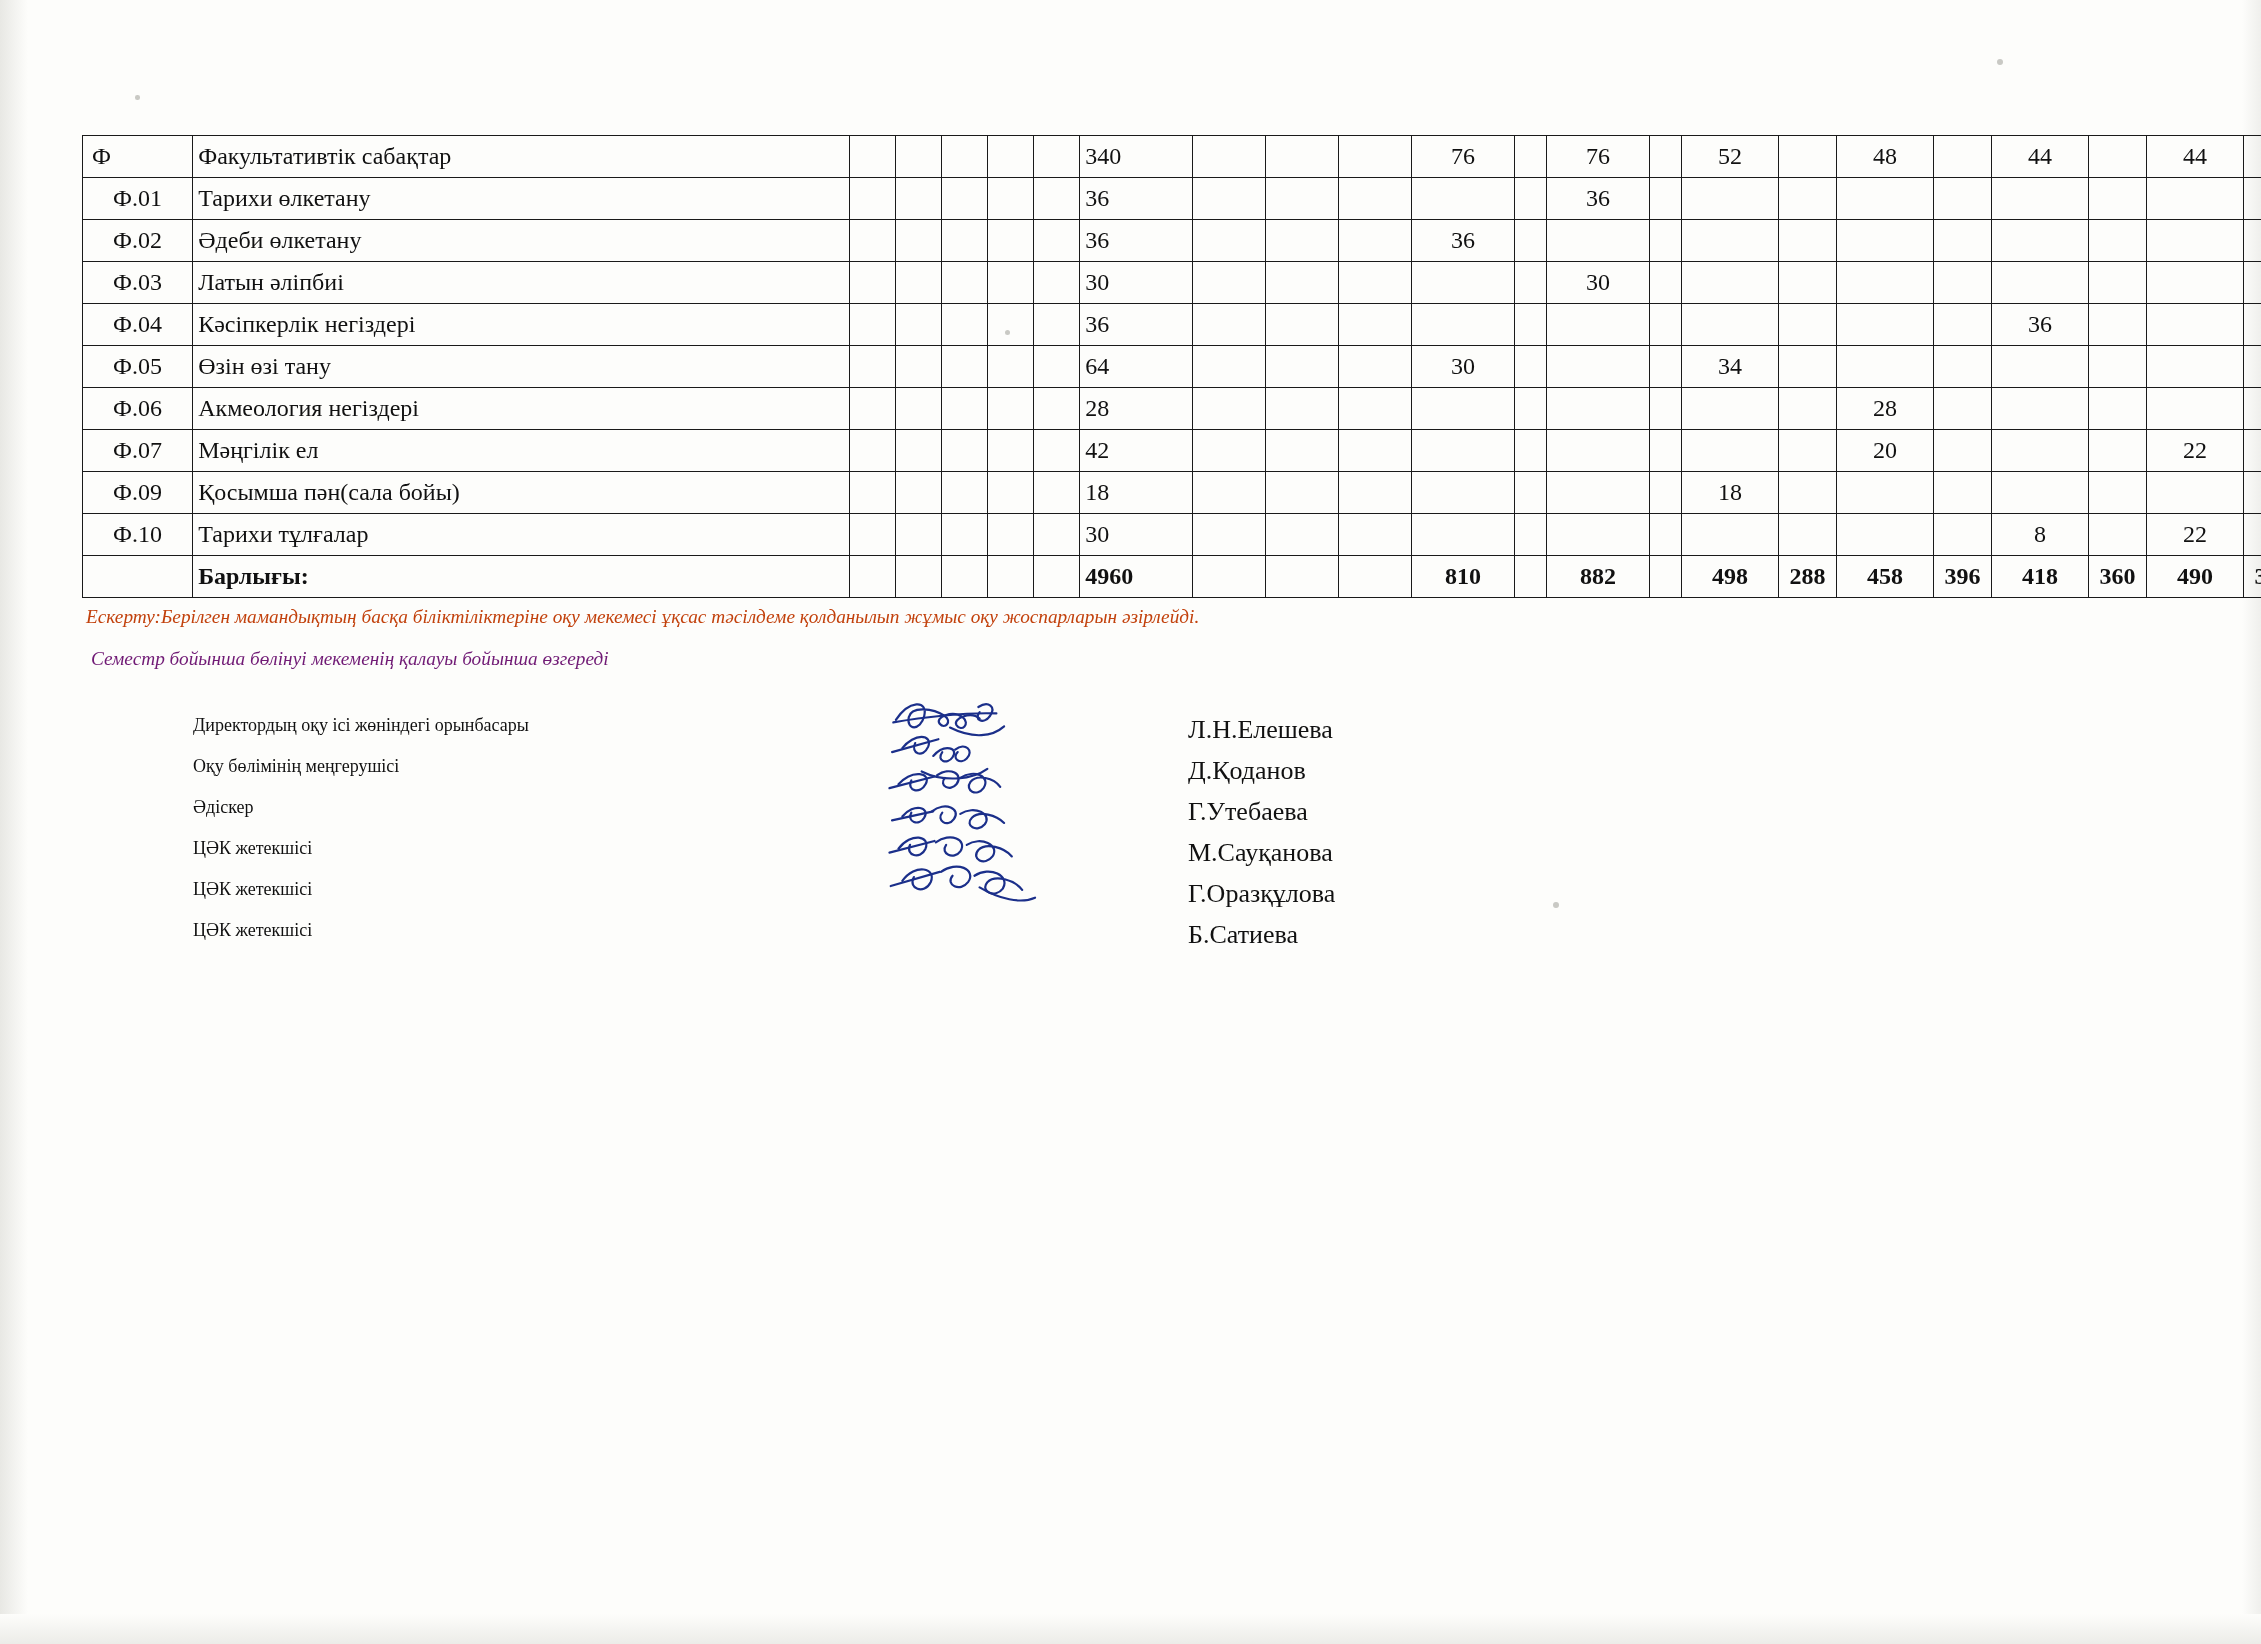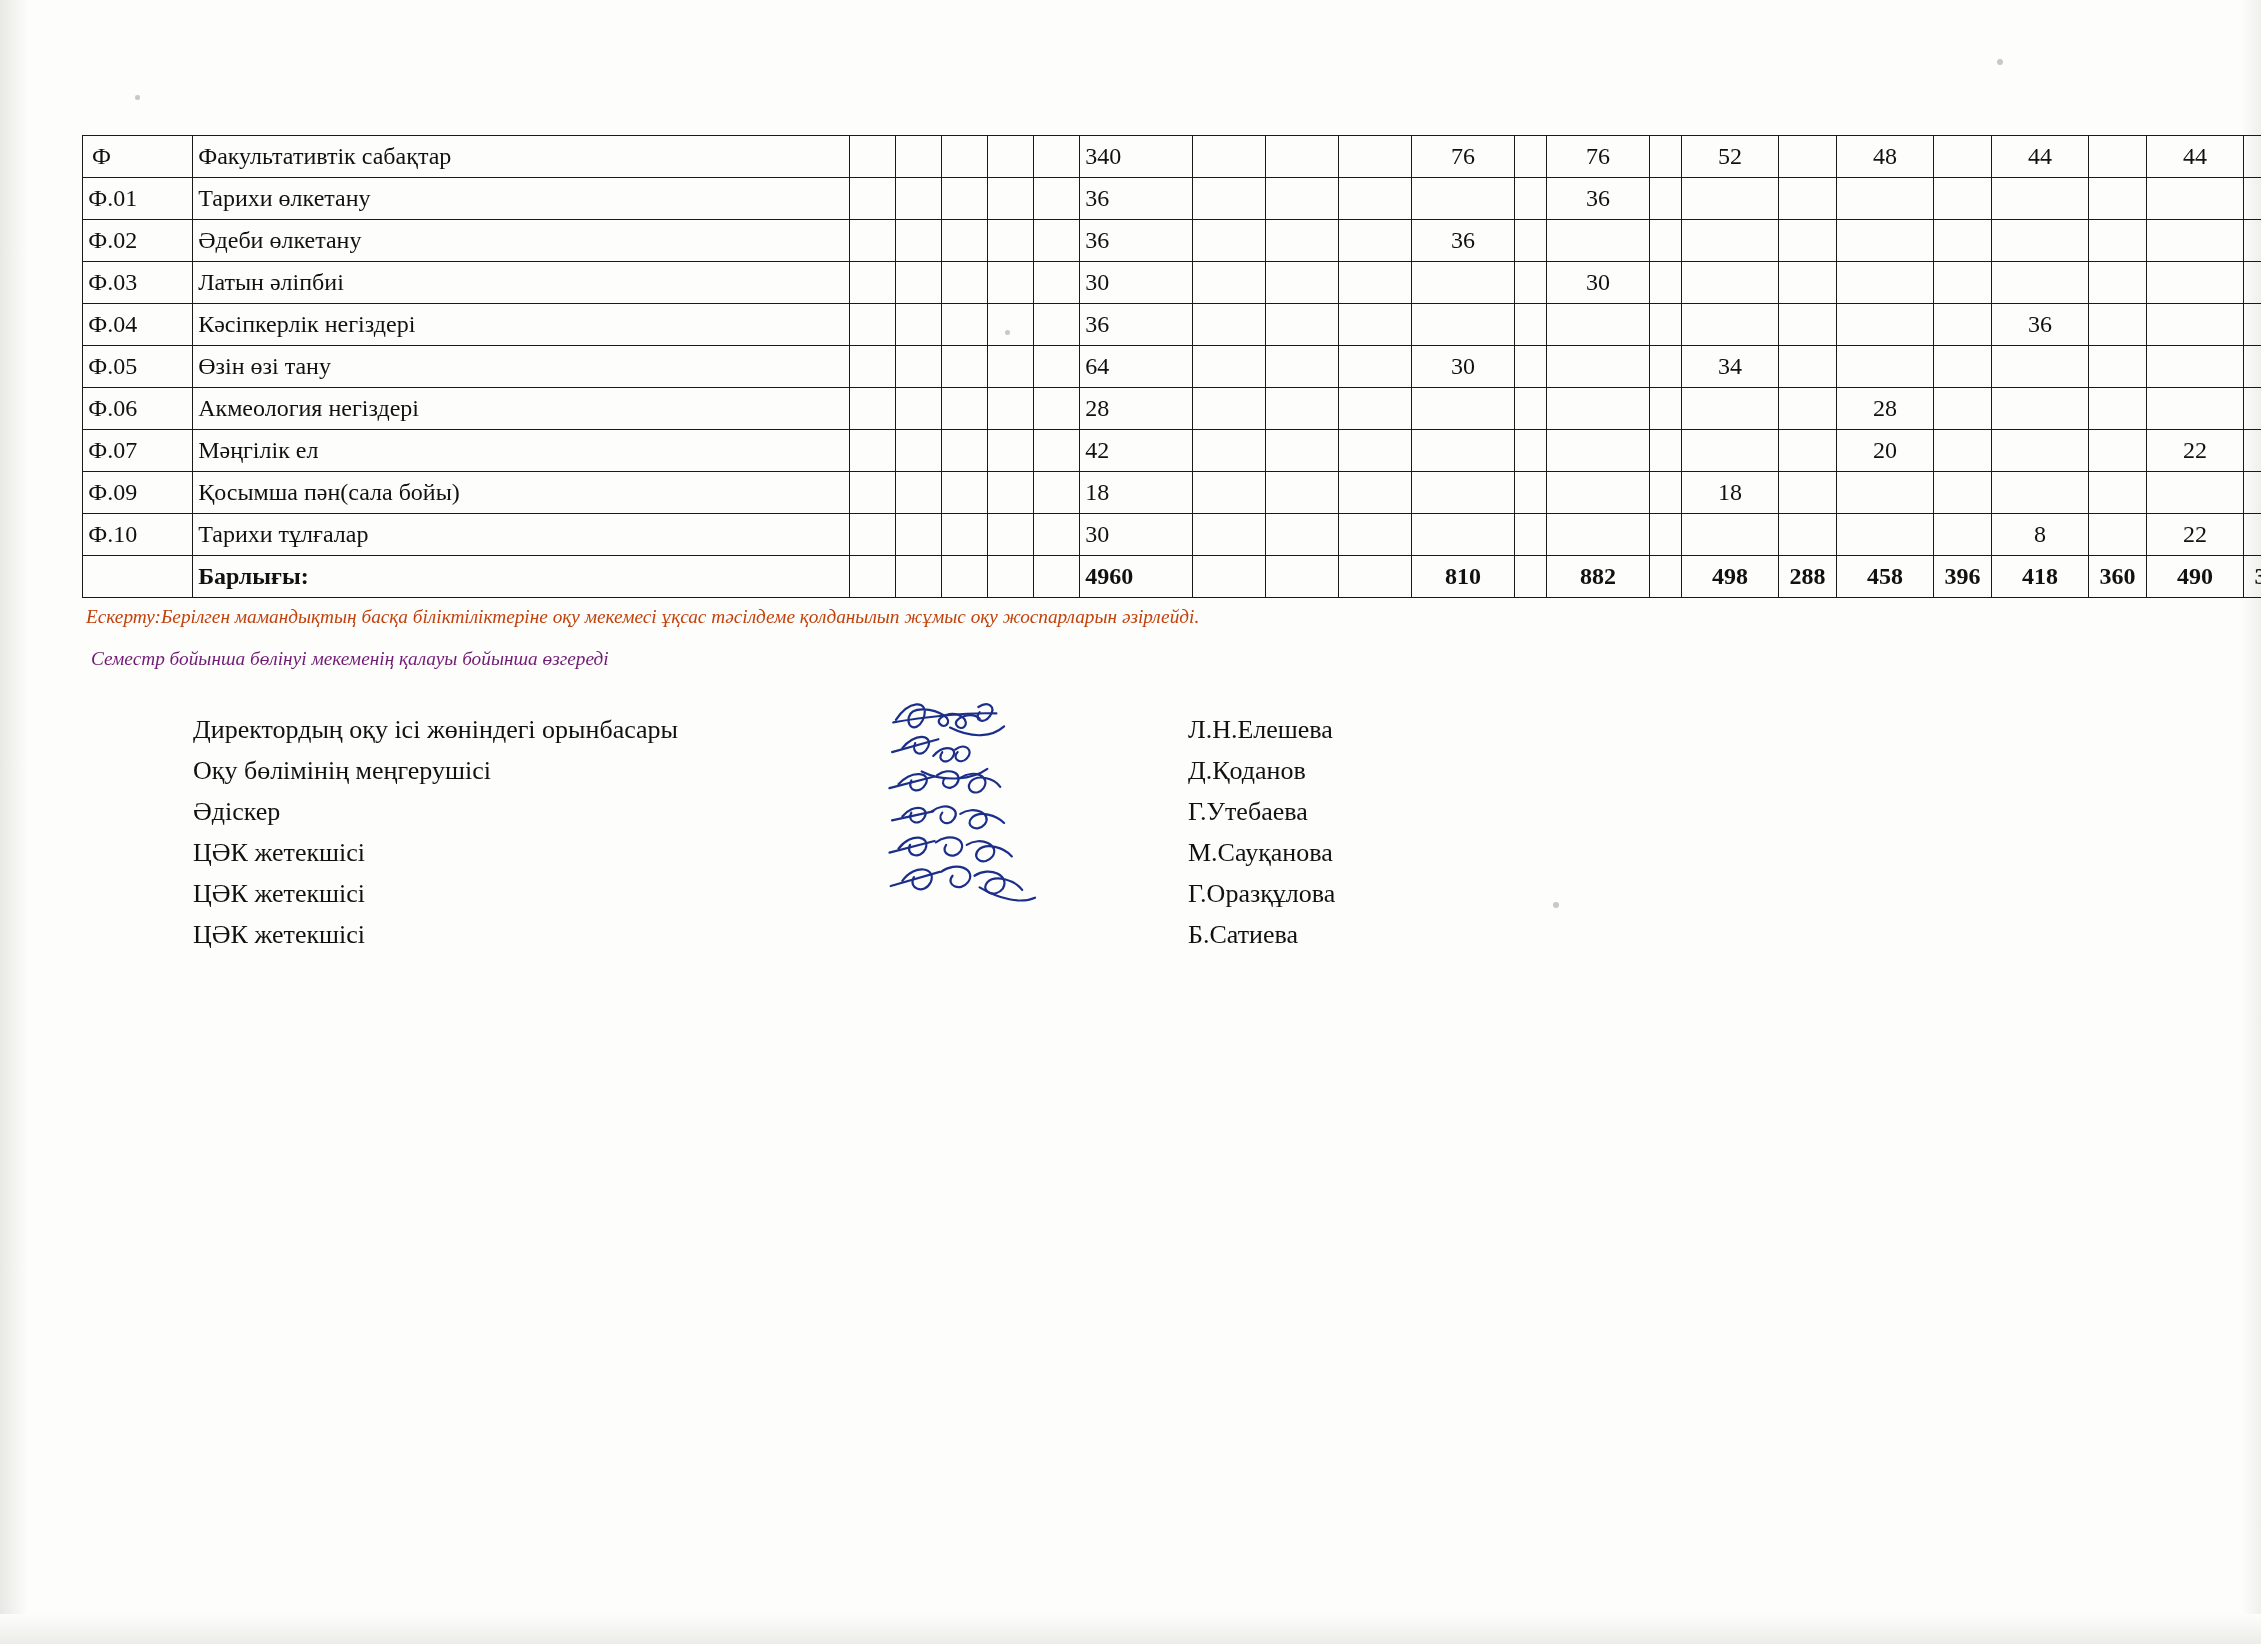--- a/index.html
+++ b/index.html
@@ -55,20 +55,21 @@
   }
   table.plan td {
     border: 1.3px solid #1a1a1a;
     height: 41px;
     padding: 0 5.2px;
     vertical-align: middle;
     white-space: nowrap;
     overflow: hidden;
   }
   td.code {
+    text-align: center;
     font-size: 24px;
   }
   td.code.left {
     text-align: left;
     padding-left: 9px;
   }
   td.name {
     text-align: left;
     padding-left: 10.3px;
   }
@@ -109,21 +110,21 @@
     width: 1224px;
   }
   .sig-row {
     position: relative;
     height: 41px;
   }
   .sig-role {
     position: absolute;
     left: 0;
     top: 0;
-    font-size: 26px;
+    font-size: 18px;
   }
   .sig-name {
     position: absolute;
     left: 995px;
     top: 0;
     font-size: 26px;
   }
 
   .signature-scribble {
     position: absolute;

